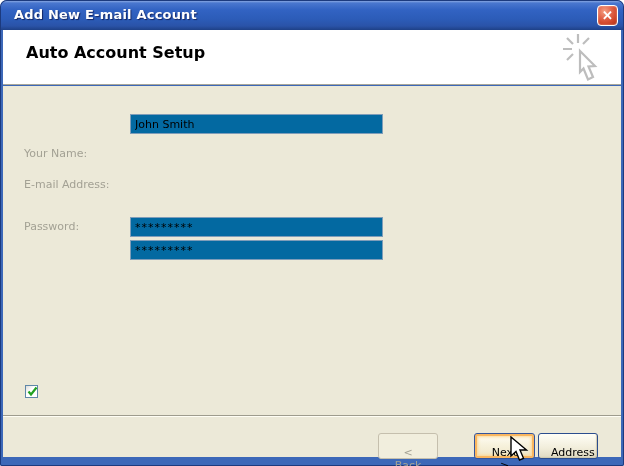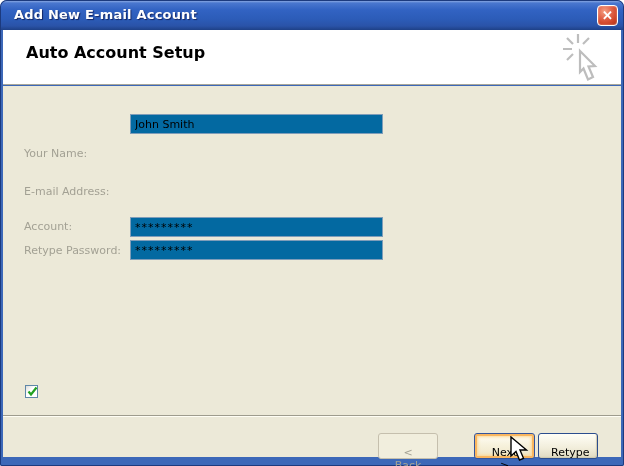--- a/index.html
+++ b/index.html
@@ -58,21 +58,21 @@
   }
   .fld-input{
     position:absolute; left:127px; width:253px; height:20px;
     border:1px solid #7f9db9; background:#0369a1;
     font-family:"DejaVu Sans","Liberation Sans",sans-serif;
     font-size:11px; color:#000; padding:2px 4px;
   }
   .fld-input.pw{ letter-spacing:1px; }
 
   .lbl-name   { top:33px;margin-top:28px; }  .inp-name   { top:28px; }
-  .lbl-email  { top:99px;text-align:center; }  .inp-email  { top:80px; }
+  .lbl-email  { top:92px;text-align:center; }  .inp-email  { top:80px; }
   .lbl-pass   { top:134px; } .inp-pass   { top:131px; }
   .lbl-retype { top:158px; } .inp-retype { top:154px; }
 
   
   .chk-box{
     position:absolute; left:22px; top:299px; width:13px; height:13px;
     border:1px solid #5f87a8; background:linear-gradient(135deg,#dcdcd7,#ffffff 40%);
     cursor:default;
   }
   .chk-box svg{ position:absolute; left:0px; top:-1px; }
@@ -136,37 +136,36 @@
     </span>
   </div>
 
   <div class="body">
 
     <span class="fld-label lbl-name">Your Name:</span>
     <input class="fld-input inp-name" value="John Smith" style="">
 
     <span class="fld-label lbl-email">E-mail Address:</span>
 
-    <span class="fld-label lbl-pass">Account:</span>
+    <span class="fld-label lbl-pass">Password:</span>
     <input class="fld-input inp-pass pw" value="*********" style="">
 
-    <span class="fld-label lbl-retype">Retype Password:</span>
     <input class="fld-input inp-retype pw" value="*********" style="">
 
     <span class="chk-box">
       <svg width="13" height="13" viewBox="0 0 13 13">
         <path d="M2.5 6.5 L5 9.5 L10.5 2.5" fill="none" stroke="#21a121" stroke-width="2.2"></path>
       </svg>
     </span>
 
     <div class="btm-divider"></div>
 
     <button class="btn btn-back" disabled="">&lt; Back</button>
     <button class="btn btn-next">Next &gt;</button>
-    <button class="btn btn-cancel">Retype</button>
+    <button class="btn btn-cancel">Address</button>
   </div>
 
   <span class="pointer">
     <svg width="22" height="27" viewBox="0 0 22 27">
       <path d="M3 1 L3 20 L8 15.5 L11.5 24 L15.5 22.3 L12 14 L18.5 14 Z" fill="#ffffff" stroke="#000000" stroke-width="1.4"></path>
     </svg>
   </span>
 
 </div>
 

